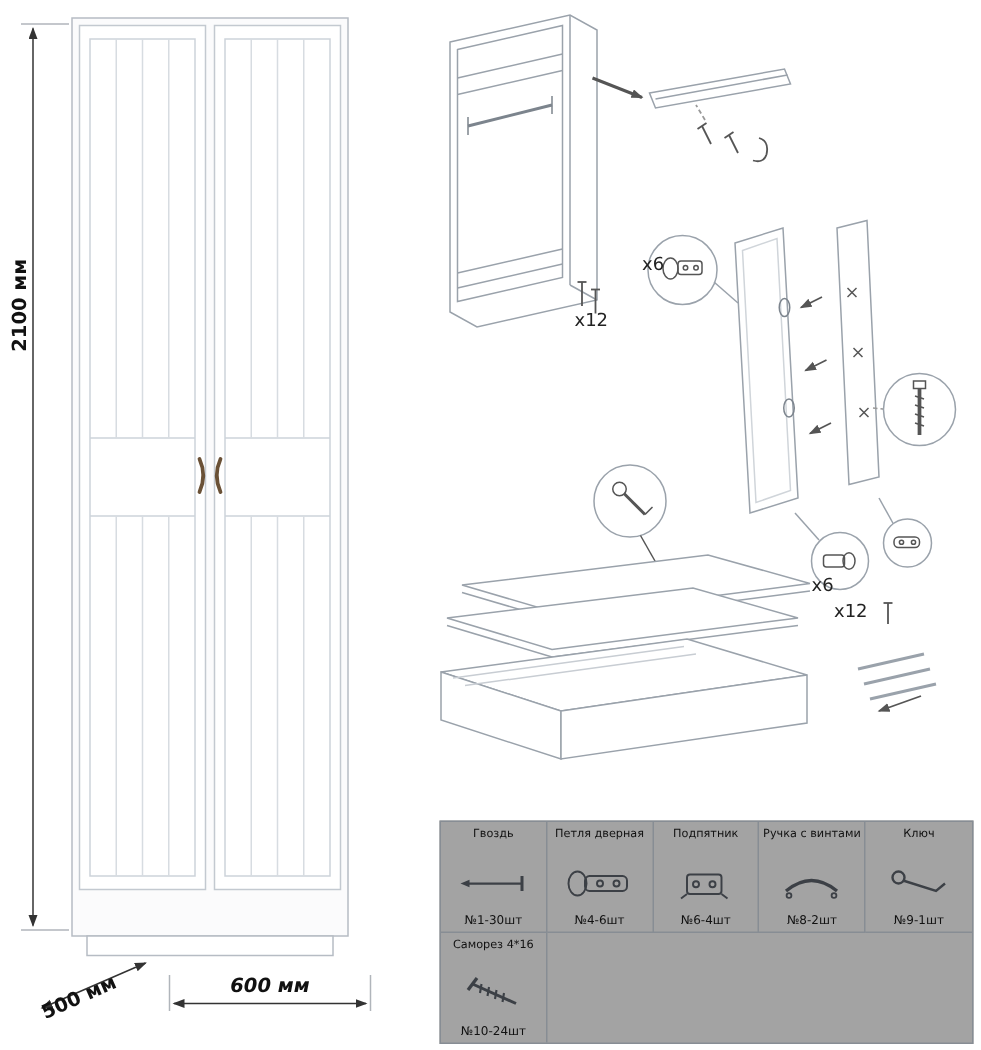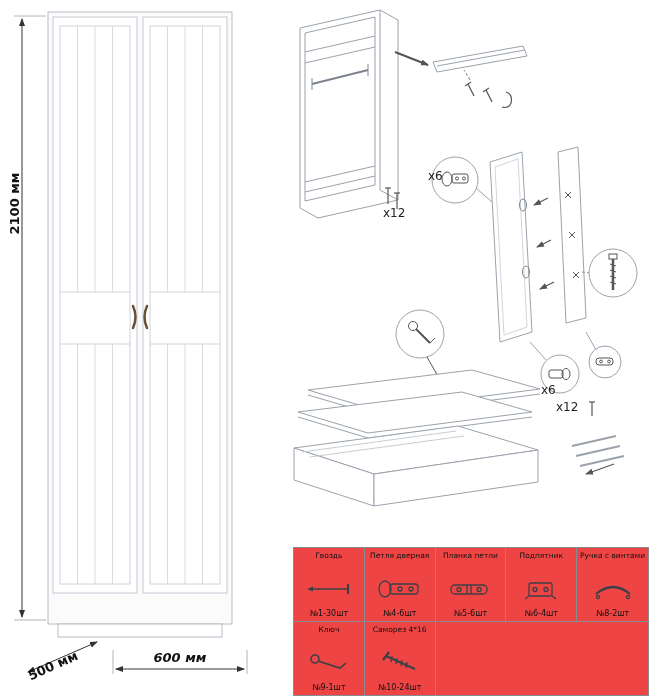--- a/index.html
+++ b/index.html
@@ -4,21 +4,21 @@
 <style>
   *{margin:0;padding:0;box-sizing:border-box}
   html,body{background:#fff}
   body{font-family:"DejaVu Sans","Liberation Sans",sans-serif;color:#111}
   #canvas{position:relative;width:654px;height:700px;background:#fff;overflow:hidden}
   #art{position:absolute;left:0;top:0}
   .dim-label{position:absolute;font-size:13px;font-weight:bold;color:#111;white-space:nowrap;text-align:center}
   .qty-label{position:absolute;font-size:12px;font-weight:normal;color:#222;white-space:nowrap}
   #parts{position:absolute;left:293px;top:547px;width:356px;height:149px;display:grid;
          grid-template-columns:repeat(5,1fr);grid-template-rows:repeat(2,1fr);
-         border:1px solid #878d94;background:#ef4444}
+         border:1px solid #878d94;background:#a3a3a3}
   .pcell{display:flex;flex-direction:column;align-items:center;justify-content:space-between;
          padding:3px 2px;border-right:1px solid #878d94;border-bottom:1px solid #878d94;overflow:hidden}
   .pcell:nth-child(5n){border-right:none}
   .pcell:nth-child(n+6){border-bottom:none}
   .ptitle{font-size:7.5px;line-height:1.2;text-align:center;color:#111;min-height:18px}
   .pqty{font-size:8px;color:#111;white-space:nowrap}
   .picon svg{display:block}
 </style>
 </head>
 <body>
@@ -245,33 +245,20 @@
         <svg width="50" height="24" viewBox="0 0 50 24" fill="none" stroke="#3c4046" stroke-width="1.3">
           <ellipse cx="10" cy="12" rx="6" ry="8"></ellipse>
           <rect x="15" y="7" width="28" height="10" rx="3"></rect>
           <circle cx="25" cy="12" r="2"></circle>
             <circle cx="36" cy="12" r="2"></circle>
         </svg>
       </div>
       <div class="pqty">№4-6шт</div>
     </div>
 
-    <div class="pcell">
-      <div class="ptitle">Планка петли</div>
-      <div class="picon">
-        <svg width="50" height="24" viewBox="0 0 50 24" fill="none" stroke="#3c4046" stroke-width="1.3">
-          <rect x="6" y="8" width="36" height="9" rx="4"></rect>
-          <circle cx="14" cy="12.5" r="2"></circle>
-            <circle cx="34" cy="12.5" r="2"></circle>
-          <line x1="22" y1="8" x2="22" y2="17"></line>
-            <line x1="26" y1="8" x2="26" y2="17"></line>
-        </svg>
-      </div>
-      <div class="pqty">№5-6шт</div>
-    </div>
 
     <div class="pcell">
       <div class="ptitle">Подпятник</div>
       <div class="picon">
         <svg width="50" height="24" viewBox="0 0 50 24" fill="none" stroke="#3c4046" stroke-width="1.3">
           <rect x="13" y="6" width="23" height="13" rx="2"></rect>
           <circle cx="19" cy="12.5" r="2"></circle>
             <circle cx="30" cy="12.5" r="2"></circle>
           <line x1="13" y1="19" x2="9" y2="22"></line>
             <line x1="36" y1="19" x2="40" y2="22"></line>

